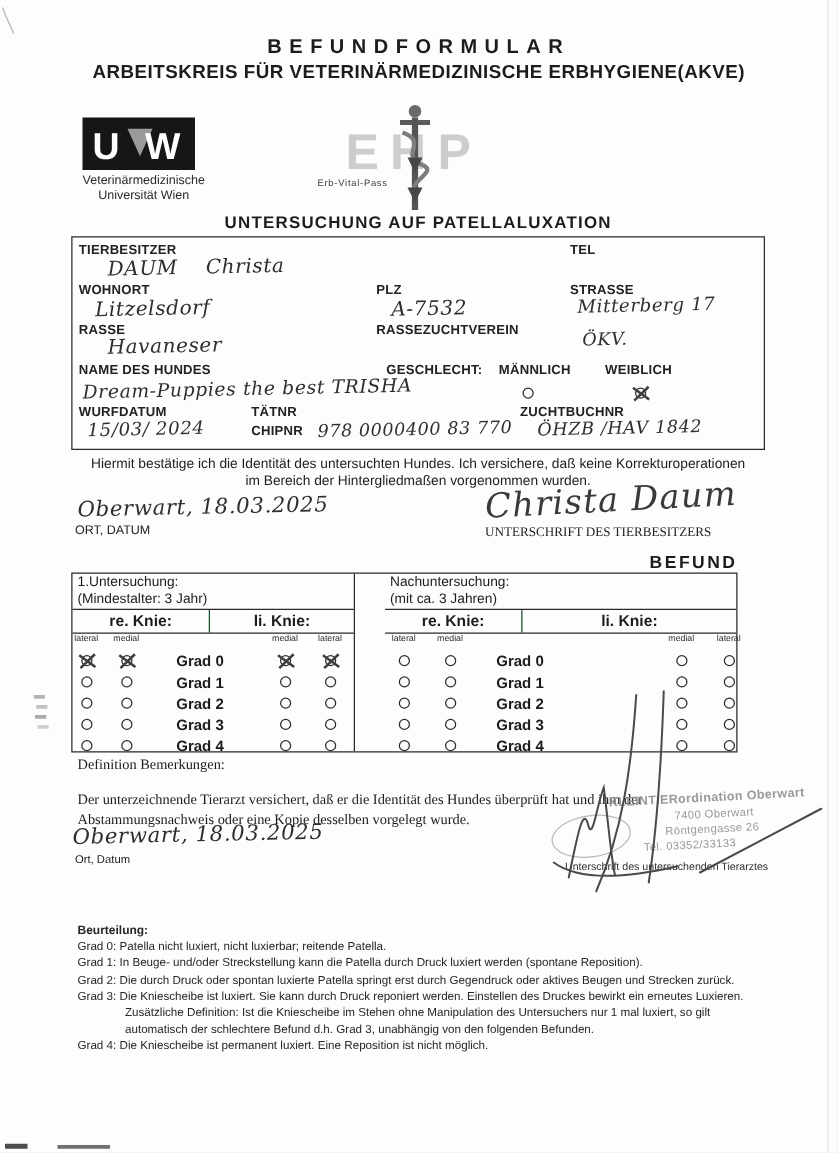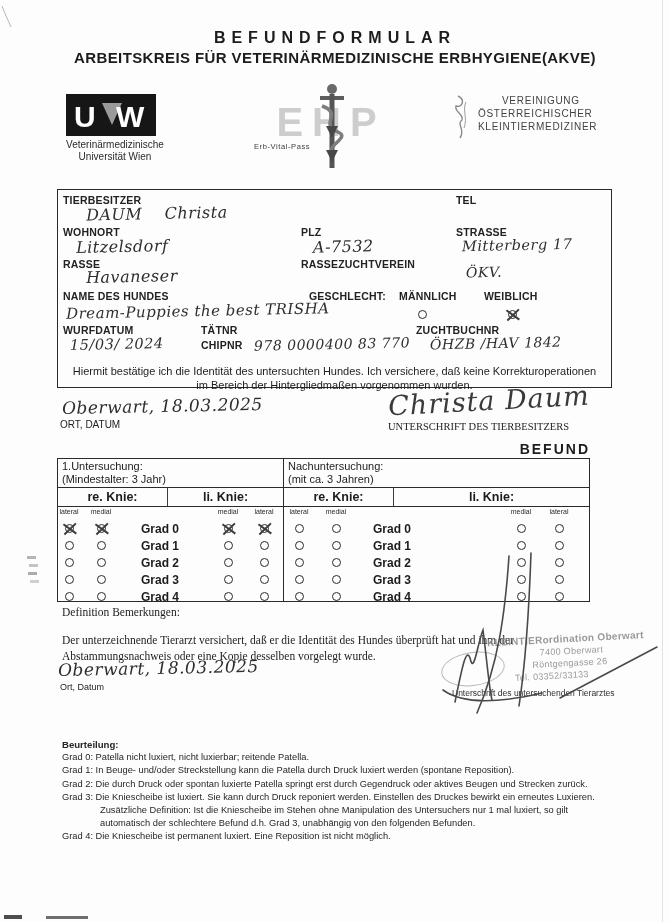--- a/index.html
+++ b/index.html
@@ -15,40 +15,40 @@
   .uw-cap{left:46px;top:139px;width:138px;text-align:center;font-size:10px;line-height:11.5px;color:#2a2a2a;}
   .ehp{left:246px;top:82px;width:170px;height:92px;}
   .ehp-letters{position:absolute;top:18px;left:0;width:170px;text-align:center;font-size:40px;font-weight:700;
                color:#cdcdcd;letter-spacing:9px;font-family:"Liberation Sans",sans-serif;}
   .ehp-cap{position:absolute;top:60px;left:8px;font-size:7.5px;color:#3c3c3c;letter-spacing:.6px;}
   .voek{left:452px;top:92px;width:164px;height:52px;}
   .voek-text{position:absolute;left:26px;top:2px;font-size:10px;line-height:13px;color:#424242;letter-spacing:.7px;}
   .voek-l1{padding-left:24px;}
   
   .exam-title{top:170px;left:57px;width:555px;text-align:center;font-size:13.5px;font-weight:700;letter-spacing:1px;}
-  .form-box{left:57px;top:189px;width:555px;height:199px;border:1.5px solid #2a2a2a;}
+  .form-box{left:57px;top:189px;width:555px;height:171px;border:1.5px solid #2a2a2a;}
   .fl{position:absolute;font-size:10.5px;font-weight:700;color:#222;letter-spacing:.2px;}
   .hw{position:absolute;font-family:"DejaVu Serif",serif;font-style:italic;color:#2e2e2e;
       white-space:pre;letter-spacing:.5px;font-size:16px;transform:rotate(-1.2deg);}
   .circ{position:absolute;width:9px;height:9px;border:1.3px solid #2b2b2b;border-radius:50%;background:transparent;}
   .circ.crossed::before,.circ.crossed::after{content:"";position:absolute;left:-4px;top:3px;width:16px;height:1.6px;
       background:#3d3d3d;transform:rotate(36deg);}
   .circ.crossed::after{transform:rotate(-44deg);}
   
   .decl{left:57px;width:555px;text-align:center;font-size:11px;line-height:14px;color:#1d1d1d;}
   .serif{font-family:"Liberation Serif",serif;}
   .sig-owner{left:388px;top:385px;font-family:"DejaVu Serif",serif;font-style:italic;font-size:27px;color:#3a3a3a;
              transform:rotate(-3deg);letter-spacing:1px;white-space:pre;}
   .small-label{font-size:10px;color:#222;}
   
   .bt-title{top:441px;left:57px;width:533px;text-align:right;font-size:14px;font-weight:700;letter-spacing:2px;}
   .bt{left:57px;top:458px;width:533px;height:144px;border:1.5px solid #2a2a2a;display:flex;}
   .bt-sec{position:relative;height:100%;}
   .sec0{width:226px;border-right:1.5px solid #2a2a2a;}
-  .sec1{flex:1;}
+  .sec1{flex:1;margin-left:24px;}
   .sec-head{position:absolute;top:0;left:0;right:0;height:28px;padding:1px 4px;font-size:11px;line-height:13px;}
   .knee-row{position:absolute;top:28px;left:0;right:0;height:20px;border-top:1px solid #2a2a2a;
             border-bottom:1px solid #2a2a2a;display:flex;}
   .knee-cell{font-weight:700;font-size:12.5px;text-align:center;line-height:18px;}
   .kc-l{width:110px;border-right:1px solid #14532d;}
   .kc-r{flex:1;}
   .col-labels{position:absolute;top:48px;left:0;right:0;height:11px;font-size:7px;color:#2a2a2a;}
   .cl{position:absolute;width:36px;text-align:center;top:1px;}
   .sec0 .cl0{left:-7px;} .sec0 .cl1{left:25px;} .sec0 .cl2{left:152px;} .sec0 .cl3{left:188px;}
   .sec1 .cl0{left:-3px;} .sec1 .cl1{left:34px;} .sec1 .cl2{left:219px;} .sec1 .cl3{left:257px;}
@@ -106,32 +106,22 @@
       <circle cx="22" cy="7" r="5" fill="#6a6a6a"></circle>
       <rect x="10" y="14" width="24" height="4" fill="#5c5c5c"></rect>
       <rect x="19.5" y="12" width="5" height="74" fill="#555555"></rect>
       <path d="M12,24 C34,32 8,42 28,50 C42,56 12,64 24,74" stroke="#7d7d7d" stroke-width="3.5" fill="none"></path>
       <polygon points="16,44 28,44 22,56" fill="#474747"></polygon>
       <polygon points="16,68 28,68 22,80" fill="#474747"></polygon>
     </svg>
     <div class="ehp-cap">Erb-Vital-Pass</div>
   </div>
 
-  <div class="abs voek">
-    <svg class="overlay" width="26" height="52" style="left:0;top:0;">
-      <path d="M6,4 C14,8 10,16 4,14 C2,20 12,22 10,28 C4,32 14,38 8,46" stroke="#8a8a8a" stroke-width="1.4" fill="none"></path>
-      <path d="M14,10 C10,18 16,26 12,36" stroke="#9d9d9d" stroke-width="1" fill="none"></path>
-    </svg>
-    <div class="voek-text">
-      <div class="voek-l1">VEREINIGUNG</div>
-      <div>ÖSTERREICHISCHER</div>
-      <div>KLEINTIERMEDIZINER</div>
-    </div>
-  </div>
-
+
+  <div class="abs exam-title">UNTERSUCHUNG AUF PATELLALUXATION</div>
 
   <div class="abs form-box">
     <div class="fl" style="left:5px;top:4px">TIERBESITZER</div>
     <div class="fl" style="left:398px;top:4px">TEL</div>
     <div class="hw" style="left:28px;top:14px">DAUM    Christa</div>
 
     <div class="fl" style="left:5px;top:36px">WOHNORT</div>
     <div class="fl" style="left:243px;top:36px">PLZ</div>
     <div class="fl" style="left:398px;top:36px">STRASSE</div>
     <div class="hw" style="left:18px;top:47px">Litzelsdorf</div>

